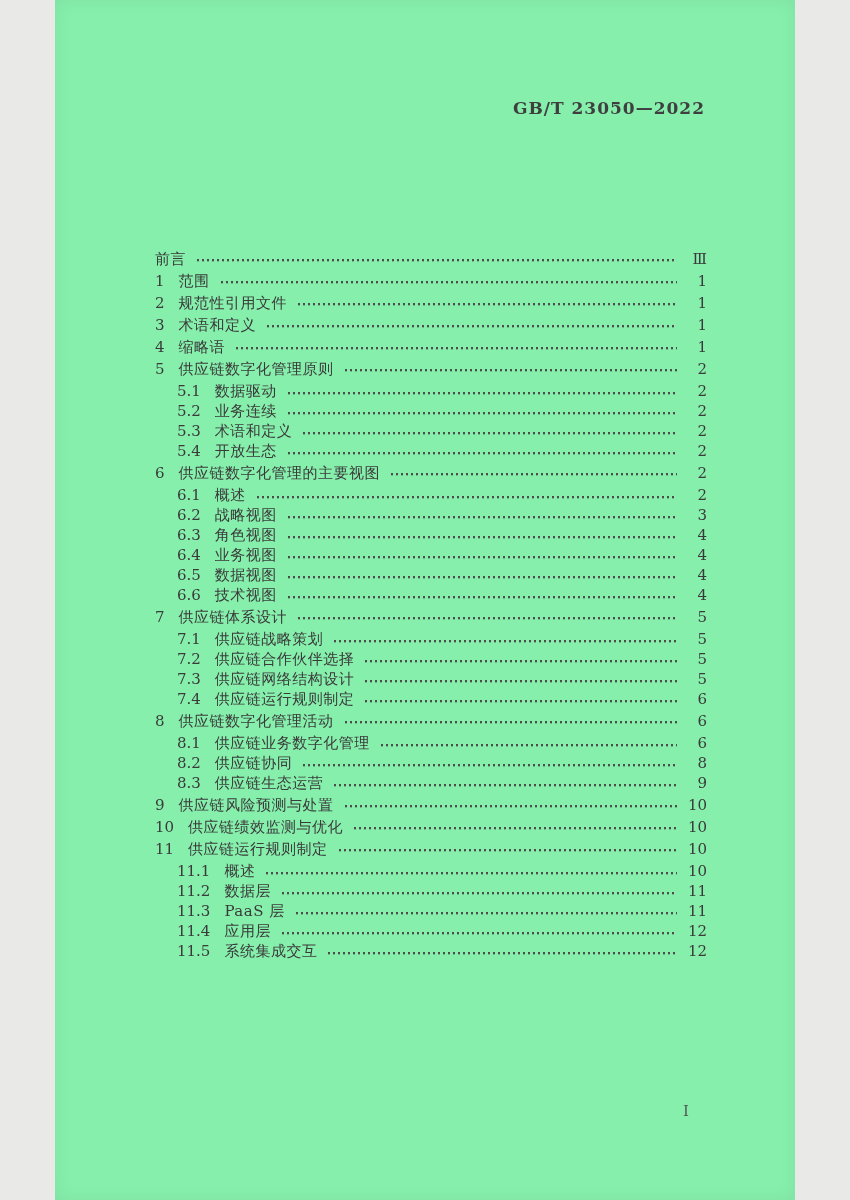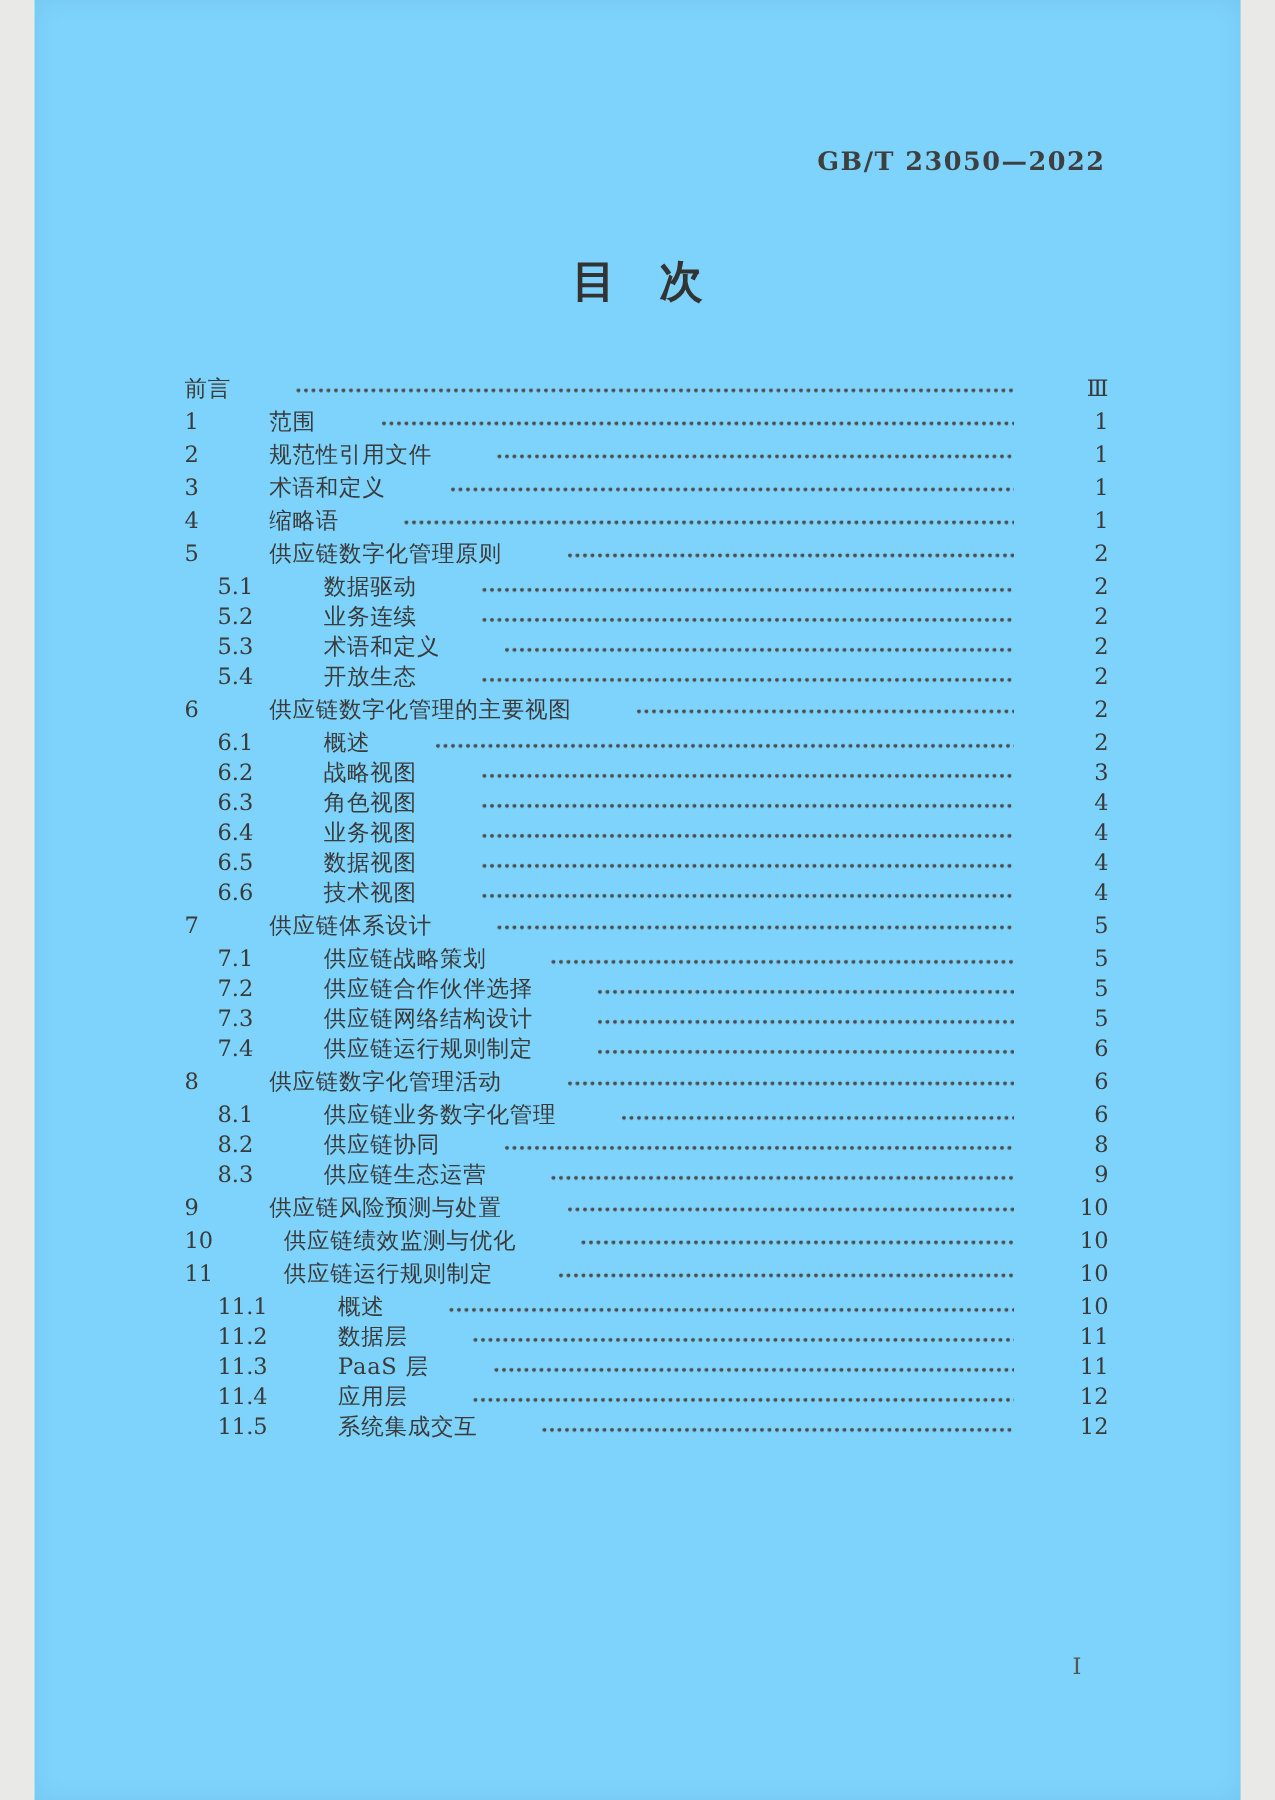--- a/index.html
+++ b/index.html
@@ -1,20 +1,20 @@
 <!DOCTYPE html>
 <html><head>
 <meta charset="utf-8">
 <style>
   html,body{margin:0;padding:0;background:#e9e9e7;}
   .page{
     position:relative;
-    width:804px;height:1200px;
+    width:740px;height:1200px;
     margin:0 auto;
-    background:#7dd3fc;
+    background:#86efac;
     box-shadow:inset 0 0 18px rgba(0,0,0,0.06);
     font-family:"DejaVu Serif","Liberation Serif",serif;
     color:#3a3a3a;
     overflow:hidden;
   }
   .std-header{
     position:absolute;
     top:98px;right:90px;
     font-size:17px;
     font-weight:bold;
@@ -32,21 +32,20 @@
   }
   .toc{
     position:absolute;
     top:246px;left:100px;right:88px;
   }
   .row{
     display:flex;
     align-items:center;
     line-height:18px;
     font-size:15px;
-    gap:33px;
   }
   .row.level-0{margin:4px 0;}
   .row.level-1{margin:2px 0;padding-left:22px;align-items:flex-end;}
   .num{margin-right:14px;white-space:nowrap;}
   .label{white-space:nowrap;letter-spacing:0.5px;}
   .leader{
     flex:1;
     height:1em;
     margin:0 8px 0 10px;
     background-image:radial-gradient(circle at 2px 55%, #4c4c4c 1.05px, rgba(0,0,0,0) 1.5px);
@@ -64,21 +63,20 @@
     right:106px;
     font-size:15px;
     color:#555;
   }
 </style>
 </head>
 <body>
 
 <div class="page">
   <div class="std-header">GB/T 23050—2022</div>
-  <h1 class="doc-title">目　次</h1>
   <div class="toc" id="toc">
       <div class="row level-0">
 
     <span class="label">前言</span>
     <span class="leader"></span>
     <span class="pg">Ⅲ</span>
   </div>
       <div class="row level-0">
     <span class="num">1</span>
     <span class="label">范围</span>

